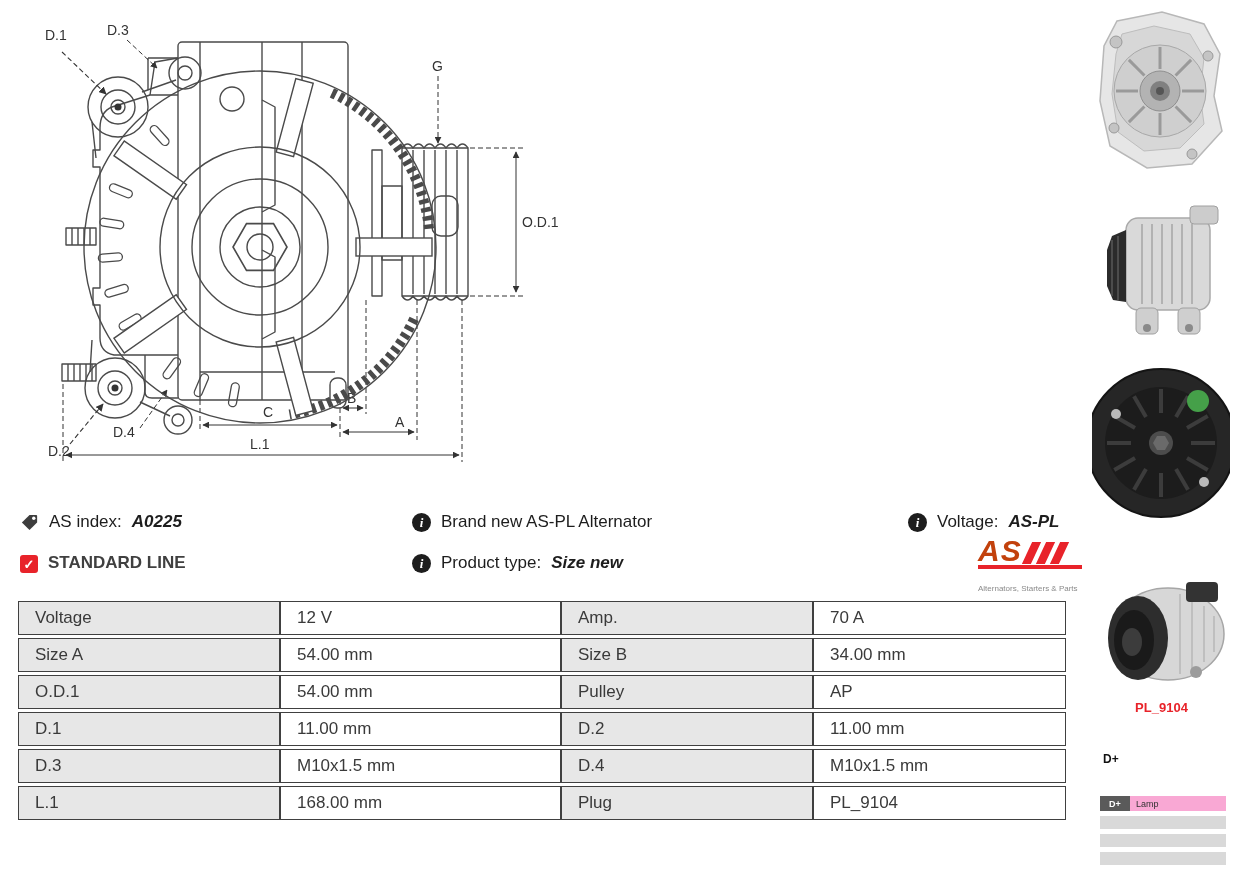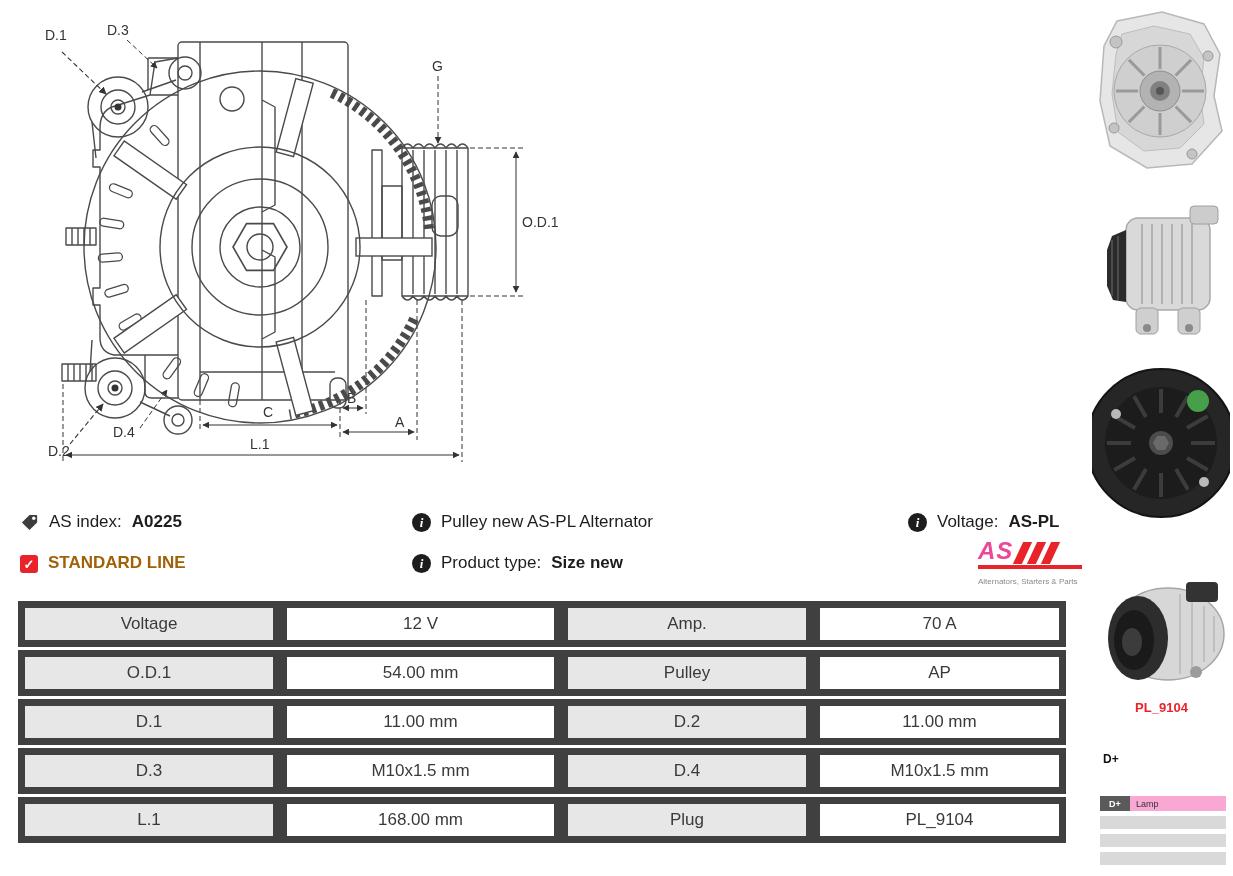--- a/index.html
+++ b/index.html
@@ -28,43 +28,43 @@
   .pin-cell { width:30px; background:#5a5a5a; color:#fff; font-size:9px; font-weight:bold;
               display:flex; align-items:center; justify-content:center; }
   .pin-name { flex:1; background:#f9a8d4; color:#333; font-size:9px;
               display:flex; align-items:center; padding-left:6px; }
   .pinout-bar { height:13px; background:#d9d9d9; margin-bottom:5px; }
 
   
   .info { position:absolute; left:20px; top:510px; width:1070px; height:90px; }
   .info-item { position:absolute; display:flex; align-items:flex-end; gap:10px;
                font-size:17px; white-space:nowrap; }
-  .info-item b { font-weight:bold; }
-  .standard-line { color:#a16207; font-weight:bold; }
+  .info-item b { font-weight:bold;font-style:italic; }
+  .standard-line { color:#404040; font-weight:bold; }
   .info-icon { width:19px; height:19px; border-radius:50%; background:#1d1d1d; color:#fff;
                display:inline-flex; align-items:center; justify-content:center; flex:0 0 19px;
                font-family:"Liberation Serif", serif; font-style:italic; font-weight:bold; font-size:13px; }
   .check-icon { width:18px; height:18px; border-radius:3px; background:#e8232a; color:#fff;
                 display:inline-flex; align-items:center; justify-content:center; flex:0 0 18px;
                 font-size:13px; font-weight:bold; }
   .check-icon i, .info-icon i { font-style:inherit; }
 
   .aslogo { position:absolute; left:958px; top:26px; width:112px; }
   .aslogo-row { display:flex; align-items:flex-end; height:28px; }
-  .aslogo-as { font-size:24px; line-height:26px; font-weight:bold; font-style:italic;
-               color:#ec4899; letter-spacing:1px; }
+  .aslogo-as { font-size:30px; line-height:26px; font-weight:bold; font-style:italic;
+               color:#c2410c; letter-spacing:1px; }
   .aslogo .bar { display:inline-block; width:9px; height:22px; background:#e8232a;
                  transform:skewX(-25deg); margin-left:5px; }
   .aslogo-line { height:4px; background:#e8232a; width:104px; margin-top:1px; }
-  .aslogo-tagline { font-size:8px; color:#8a8a8a; margin-top:8px; white-space:nowrap; }
+  .aslogo-tagline { font-size:8px; color:#8a8a8a; margin-top:15px; white-space:nowrap; }
 
   
   .spec { position:absolute; left:18px; top:598px; border-collapse:separate; border-spacing:0 3px;
           table-layout:fixed; width:1048px; }
-  .spec td { border:7px solid #404040; height:32px; padding:0 16px; text-align:center;
+  .spec td { border:1px solid #404040; height:32px; padding:0 16px; text-align:left;
              font-size:17px; color:#3a3a3a; overflow:hidden; white-space:nowrap; }
   .spec td.lbl { background:#e7e7e7; }
   .spec td.val { background:#ffffff;margin-top:28px; }
 </style>
 </head>
 <body>
 
 <svg class="svg-side" viewBox="0 0 572 490" width="572" height="490">
   <defs>
     <marker id="arrS" viewBox="0 0 10 10" refX="9" refY="5" markerWidth="7" markerHeight="7" orient="auto-start-reverse">
@@ -219,21 +219,21 @@
       <circle cx="14.5" cy="5.5" r="1.8" fill="#ffffff"></circle>
     </svg>
     <span>AS index:</span>
     <b>A0225</b>
   </div>
 
   <div class="info-item" style="left:392px; top:2px;">
     <span class="info-icon">
         <i>i</i>
       </span>
-    <span>Pulley new AS-PL Alternator</span>
+    <span>Brand new AS-PL Alternator</span>
   </div>
 
   <div class="info-item" style="left:888px; top:2px;">
     <span class="info-icon">
         <i>i</i>
       </span>
     <span>Voltage:</span>
     <b>AS-PL</b>
   </div>
 
@@ -270,20 +270,26 @@
       <col style="width:281px">
       <col style="width:252px">
       <col style="width:253px">
     </colgroup>
   <tbody>
     <tr>
       <td class="lbl">Voltage</td>
       <td class="val">12 V</td>
       <td class="lbl">Amp.</td>
       <td class="val">70 A</td>
+    </tr>
+    <tr>
+      <td class="lbl">Size A</td>
+      <td class="val">54.00 mm</td>
+      <td class="lbl">Size B</td>
+      <td class="val">34.00 mm</td>
     </tr>
     <tr>
       <td class="lbl">O.D.1</td>
       <td class="val">54.00 mm</td>
       <td class="lbl">Pulley</td>
       <td class="val">AP</td>
     </tr>
     <tr>
       <td class="lbl">D.1</td>
       <td class="val">11.00 mm</td>

